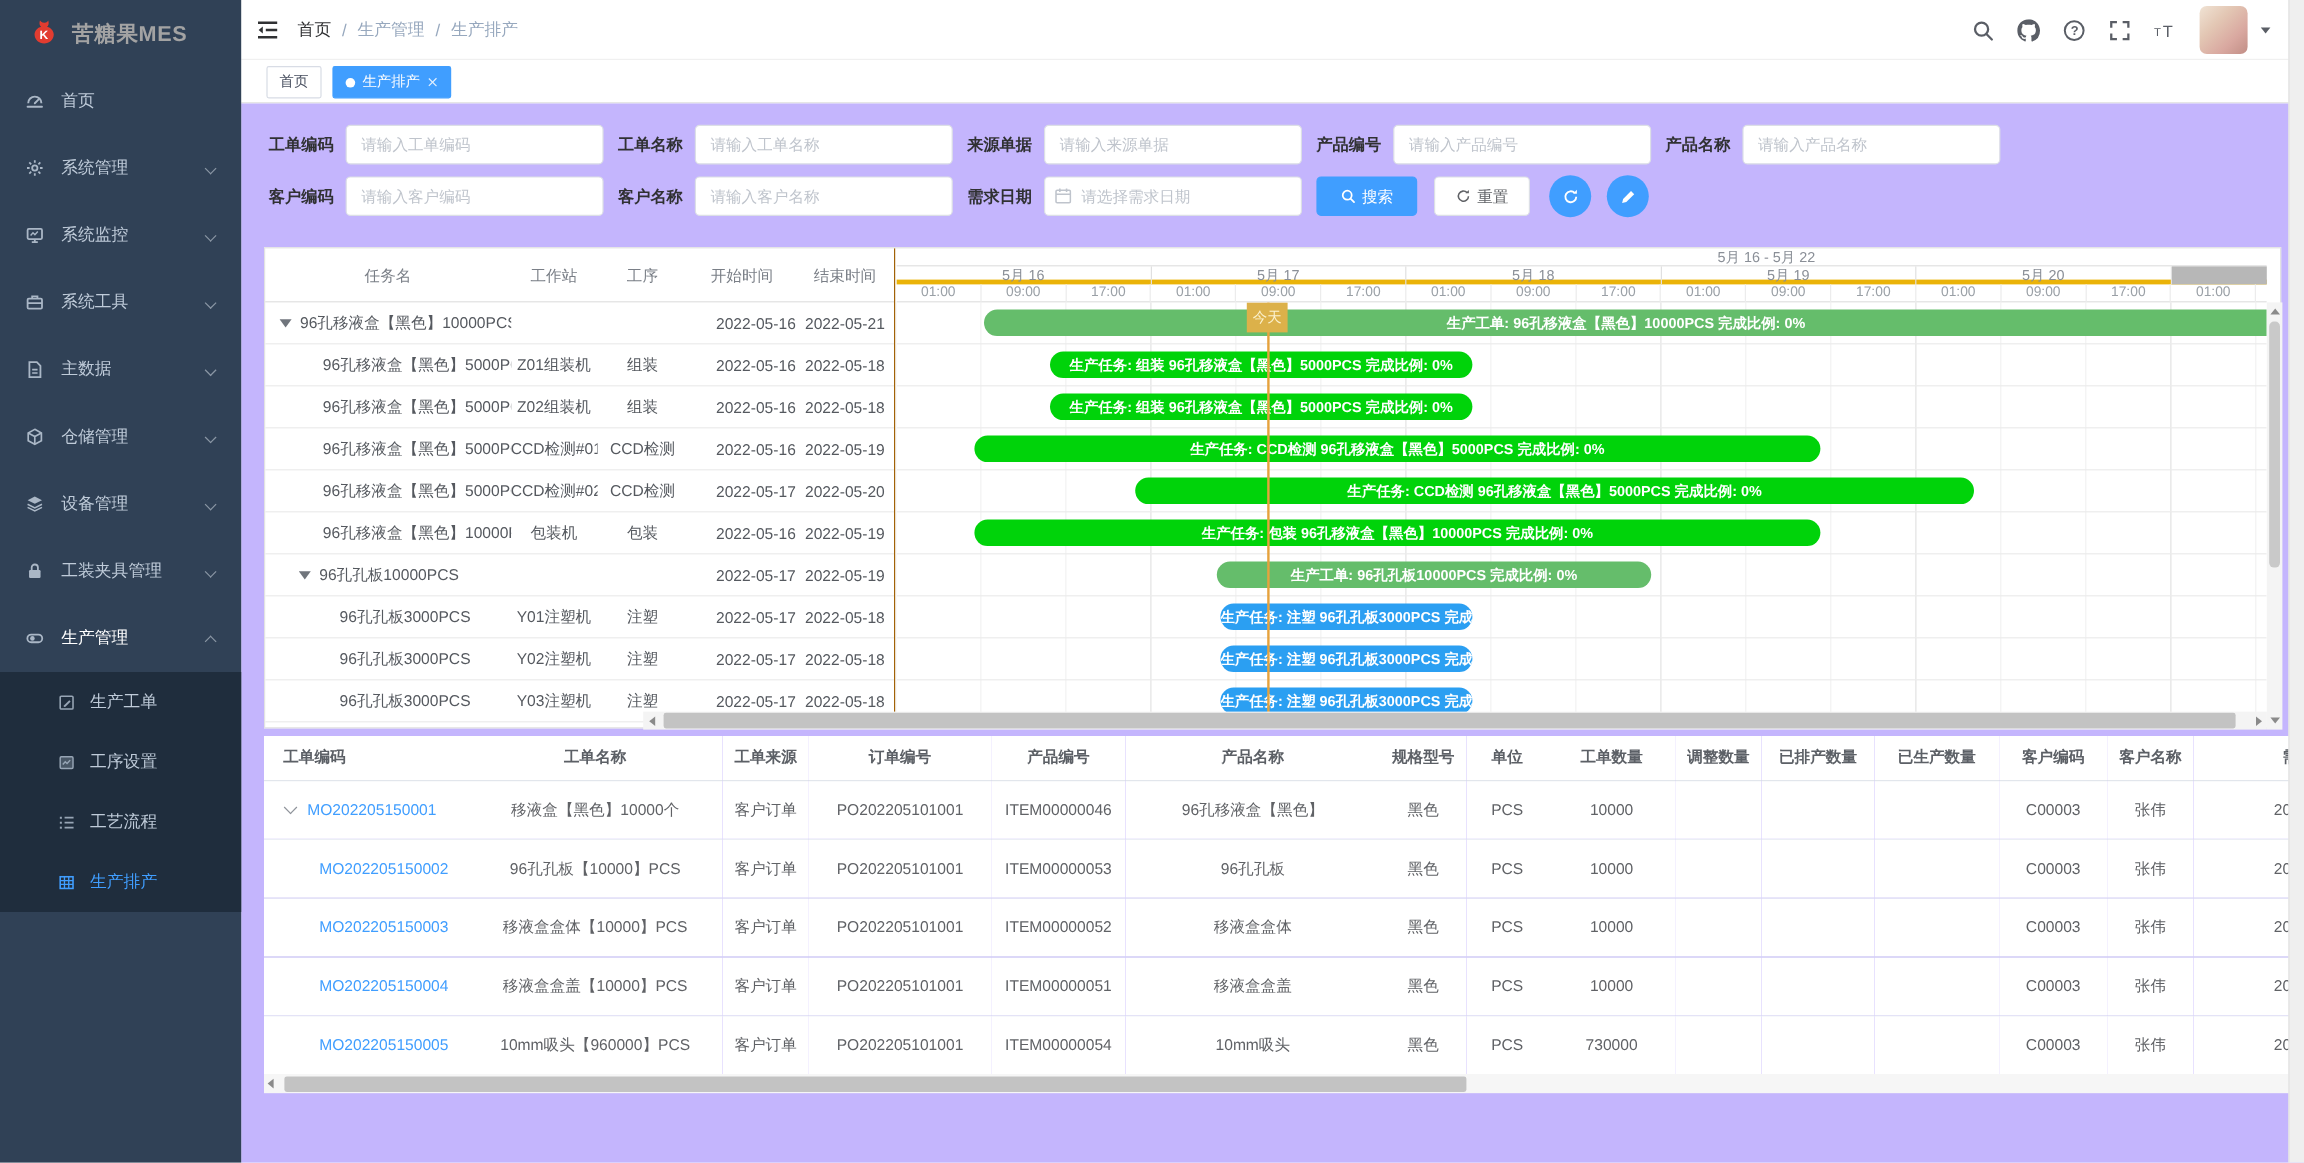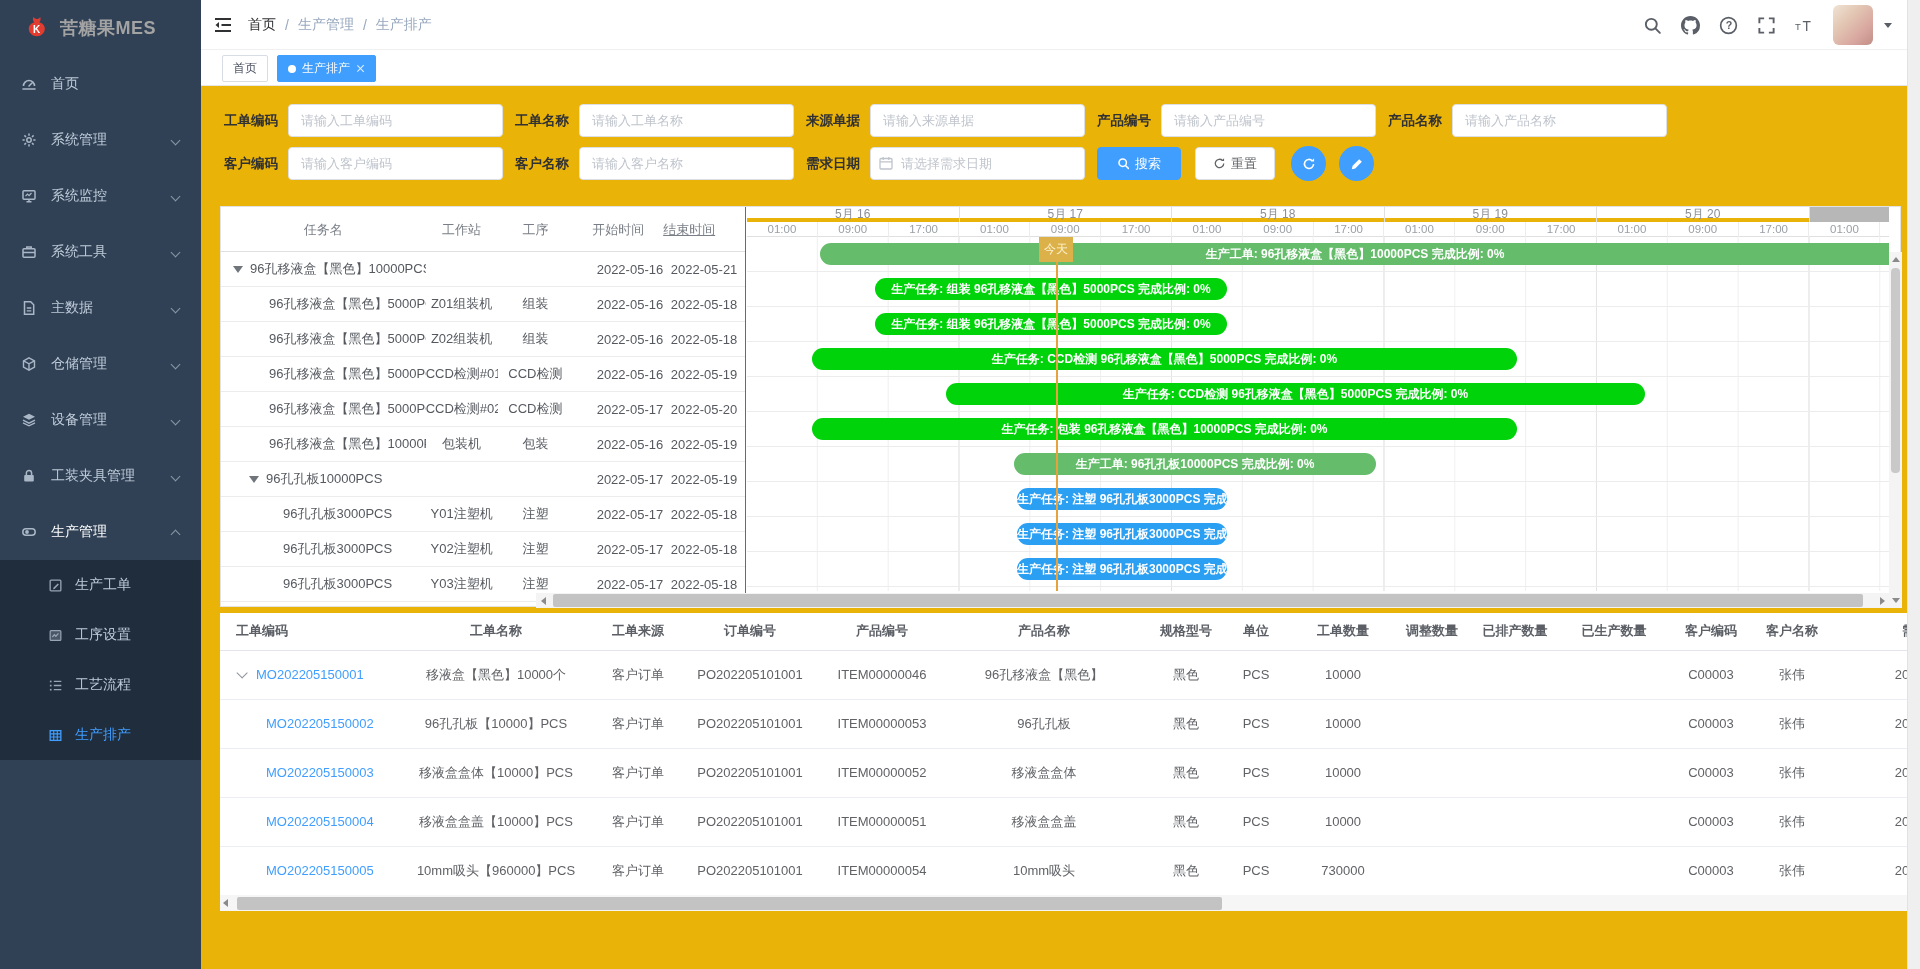--- a/index.html
+++ b/index.html
@@ -39,21 +39,21 @@
   .tabbar { position:absolute; left:201px; top:50px; right:0; height:36px; background:#fff; border-bottom:1px solid #e6e6e6; z-index:9; }
   .tab { position:absolute; top:5px; height:27px; display:flex; align-items:center; font-size:12px; padding:0 10px; cursor:pointer; border-radius:2px; }
   .tab.plain { left:21px; border:1px solid #d8dce5; color:#495060; background:#fff; }
   .tab.active { left:76px; background:#409eff; border:1px solid #409eff; color:#fff; gap:6px; }
   .tab-dot { width:8px; height:8px; border-radius:50%; background:#fff; }
   .tab-close { width:9px; height:9px; position:relative; opacity:.85; }
   .tab-close::before,.tab-close::after { content:""; position:absolute; left:4px; top:0; width:1.4px; height:9px; background:#fff; }
   .tab-close::before { transform:rotate(45deg); } .tab-close::after { transform:rotate(-45deg); }
 
   
-  .main { position:absolute; left:201px; top:86px; right:0; bottom:0; background:#eab308; overflow:hidden; }
+  .main { position:absolute; left:201px; top:86px; right:0; bottom:0; background:#c4b5fd; overflow:hidden; }
 
   
   .frow { position:absolute; left:23px; display:flex; align-items:center; height:33px; }
   .frow.r1 { top:18px; } .frow.r2 { top:61px; }
   .fgroup { display:flex; align-items:center; margin-right:12px; }
   .flabel { font-size:13.5px; font-weight:bold; color:#303133; margin-right:10px; white-space:nowrap; }
   .finput { width:215px; height:33px; border:1px solid #dcdfe6; border-radius:4px; padding:0 12px; font-size:13px; color:#606266; outline:none; font-family:inherit; }
   .finput::placeholder { color:#bfc4cc; }
   .date-wrap { position:relative; }
   .date-wrap .finput { padding-left:30px; }
@@ -63,21 +63,21 @@
   .btn-reset { width:80px; background:#fff; color:#606266; border-color:#dcdfe6; margin-right:16px; }
   .btn-ic { width:13px; height:13px; }
   .btn-circle { width:35px; height:35px; border-radius:50%; background:#409eff; color:#fff; display:flex; align-items:center; justify-content:center; margin-right:13px; cursor:pointer; }
   .btn-circle .btn-ic { width:14px; height:14px; }
 
   
   .gantt { position:absolute; left:19px; top:120px; width:1681px; height:401px; border:1px solid #e2e2e2; background:#fff; }
   .g-left { position:absolute; left:0; top:0; width:525px; height:100%; border-right:1px solid #a16207; }
   .g-left-header { height:45px; line-height:45px; border-bottom:1px solid #e0e0e0; display:flex; font-size:13px; color:#7a7f87; }
   .gc-task { width:205px; text-align:center; } .gc-ws { width:72px; text-align:center; }
-  .gc-pr { width:76px; text-align:center; } .gc-st { width:90px; text-align:center; } .gc-en { width:82px; text-align:left;text-decoration:underline; }
+  .gc-pr { width:76px; text-align:center; } .gc-st { width:90px; text-align:center; } .gc-en { width:82px; text-align:center; }
   .g-left-rows { height:354px; overflow:hidden; }
   .glr { height:35px; display:flex; align-items:center; border-bottom:1px solid #ececec; font-size:13px; color:#55595f; }
   .glr .t { width:205px; padding-left:48px; white-space:nowrap; overflow:hidden; display:flex; align-items:center; }
   .glr.parent .t { padding-left:12px; }
   .tri { width:0; height:0; border-left:5px solid transparent; border-right:5px solid transparent; border-top:7px solid #70757c; margin-right:7px; flex:none; }
   .glr .c { text-align:center; white-space:nowrap; overflow:hidden; }
   .glr .ws { width:72px; } .glr .pr { width:76px; } .glr .st { width:90px;text-align:right; } .glr .en { width:82px; }
 
   .g-right { position:absolute; left:526px; top:0; width:1142px; height:100%; overflow:hidden; }
   .g-week { position:relative; height:15px; border-bottom:1px solid #e0e0e0; }
@@ -450,20 +450,23 @@
             <span class="t" style="width:191px">96孔孔板3000PCS</span>
             <span class="c ws">Y03注塑机</span>
             <span class="c pr">注塑</span>
             <span class="c st">2022-05-17</span>
             <span class="c en">2022-05-18</span>
           </div>
         </div>
       </div>
 
       <div class="g-right">
+        <div class="g-week">
+          <span class="g-week-label">5月 16 - 5月 22</span>
+        </div>
         <div class="g-days">
           <span class="g-day" style="left:0">5月 16</span>
           <span class="g-day" style="left:212.5px">5月 17</span>
           <span class="g-day" style="left:425px">5月 18</span>
           <span class="g-day" style="left:637.5px">5月 19</span>
           <span class="g-day" style="left:850px">5月 20</span>
           <span class="g-day weekend" style="left:1062.5px">5月 21</span>
         </div>
         <div class="g-hours">
           <span class="g-hour" style="left:0">01:00</span>

